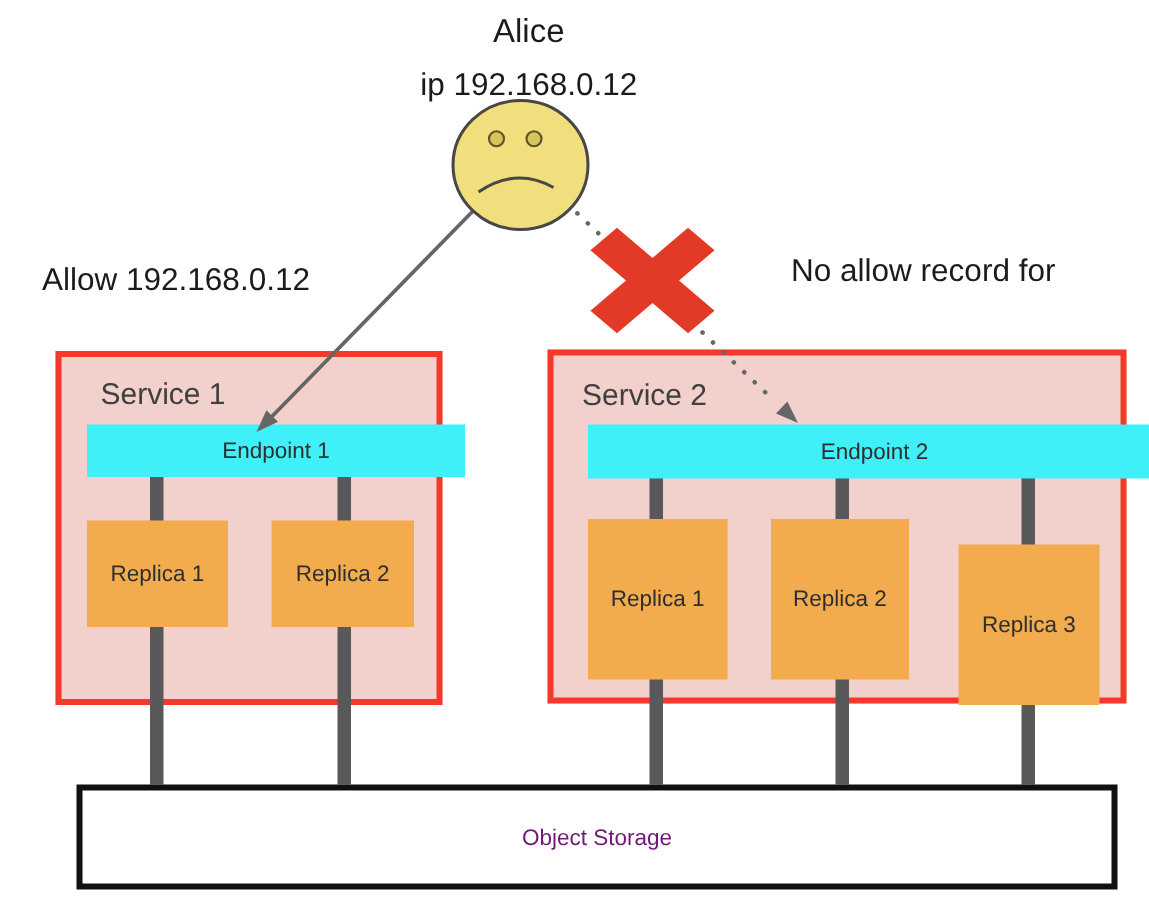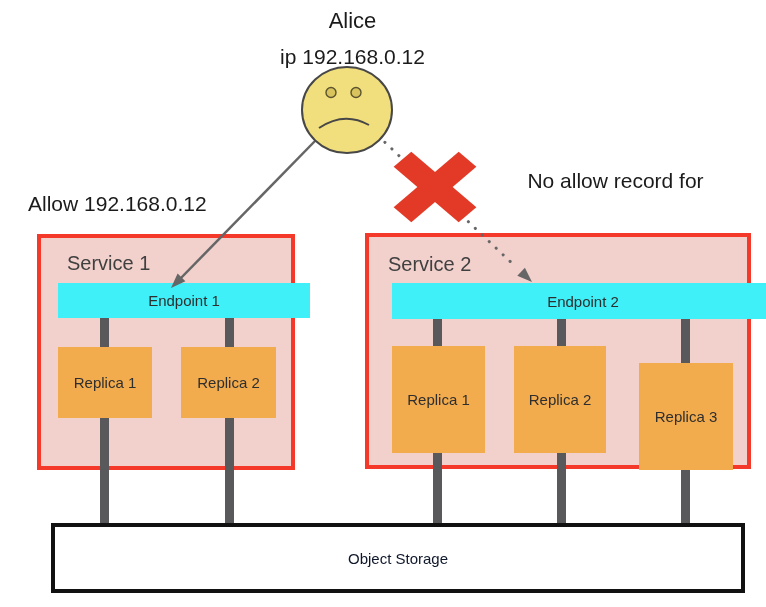--- a/index.html
+++ b/index.html
@@ -12,38 +12,38 @@
   *{margin:0;padding:0;box-sizing:border-box;}
   body{background:#fff;font-family:"Liberation Sans",sans-serif;}
   .canvas{position:relative;width:766px;height:607px;background:#fff;overflow:hidden;}
   .label{position:absolute;color:var(--text_dark);font-size:21px;white-space:nowrap;}
   .label.center{text-align:center;white-space:normal;}
   .service{position:absolute;background:var(--service_fill);border:4px solid var(--service_border);}
   .service-name{position:absolute;left:24px;top:14px;font-size:20px;color:#404040;text-align:right;}
   .endpoint{position:absolute;background:var(--endpoint_fill);display:flex;align-items:center;justify-content:center;font-size:15px;color:var(--text_box);z-index:3;}
   .replica{position:absolute;background:var(--replica_fill);display:flex;align-items:center;justify-content:center;font-size:15px;color:var(--text_box);z-index:3;}
   .pipe{position:absolute;width:9px;background:var(--line_gray);z-index:2;}
-  .storage{position:absolute;left:51px;top:523px;width:694px;height:70px;background:var(--storage_fill);border:4px solid var(--storage_border);display:flex;align-items:center;justify-content:center;font-size:15px;color:#0f172a;z-index:3;}
+  .storage{position:absolute;left:51px;top:523px;width:694px;height:70px;background:var(--storage_fill);border:4px solid var(--storage_border);display:flex;align-items:center;justify-content:center;font-size:15px;color:#701a75;z-index:3;}
   .overlay{position:absolute;left:0;top:0;width:766px;height:607px;z-index:6;pointer-events:none;}
   .overlay .gray-line{stroke:var(--arrow_gray);}
   .overlay .gray-fill{fill:var(--arrow_gray);}
   .overlay .x-bar{fill:var(--x_red);}
   .overlay .face-body{fill:var(--face_fill);stroke:var(--face_stroke);stroke-width:2;}
   .overlay .face-eye{fill:var(--eye_fill);stroke:#5b532f;stroke-width:1.4;}
   .overlay .face-mouth{fill:none;stroke:var(--face_stroke);stroke-width:2;}
 </style>
 </head>
 <body>
 
 <div class="canvas">
 
   <div class="label center" style="left:280px;top:8px;width:145px;font-size:22px;">Alice</div>
   <div class="label center" style="left:260px;top:45px;width:185px;">ip 192.168.0.12</div>
 
-  <div class="label" style="left:28px;top:192px;">Allow 192.168.0.12</div>
+  <div class="label" style="left:28px;top:175px;">Allow 192.168.0.12</div>
   <div class="label center" style="left:518px;top:168px;width:195px;line-height:25px;">
     <span>No allow record for</span><br>
   </div>
 
   <div class="service" style="left:37px;top:234px;width:258px;height:236px;">
     <div class="service-name" style="left:26px;">Service 1</div>
   </div>
   <div class="pipe" style="left:100px;top:316px;height:210px;"></div>
   <div class="pipe" style="left:225px;top:316px;height:210px;"></div>
   <div class="endpoint" style="left:58px;top:283px;width:252px;height:35px;">Endpoint 1</div>

